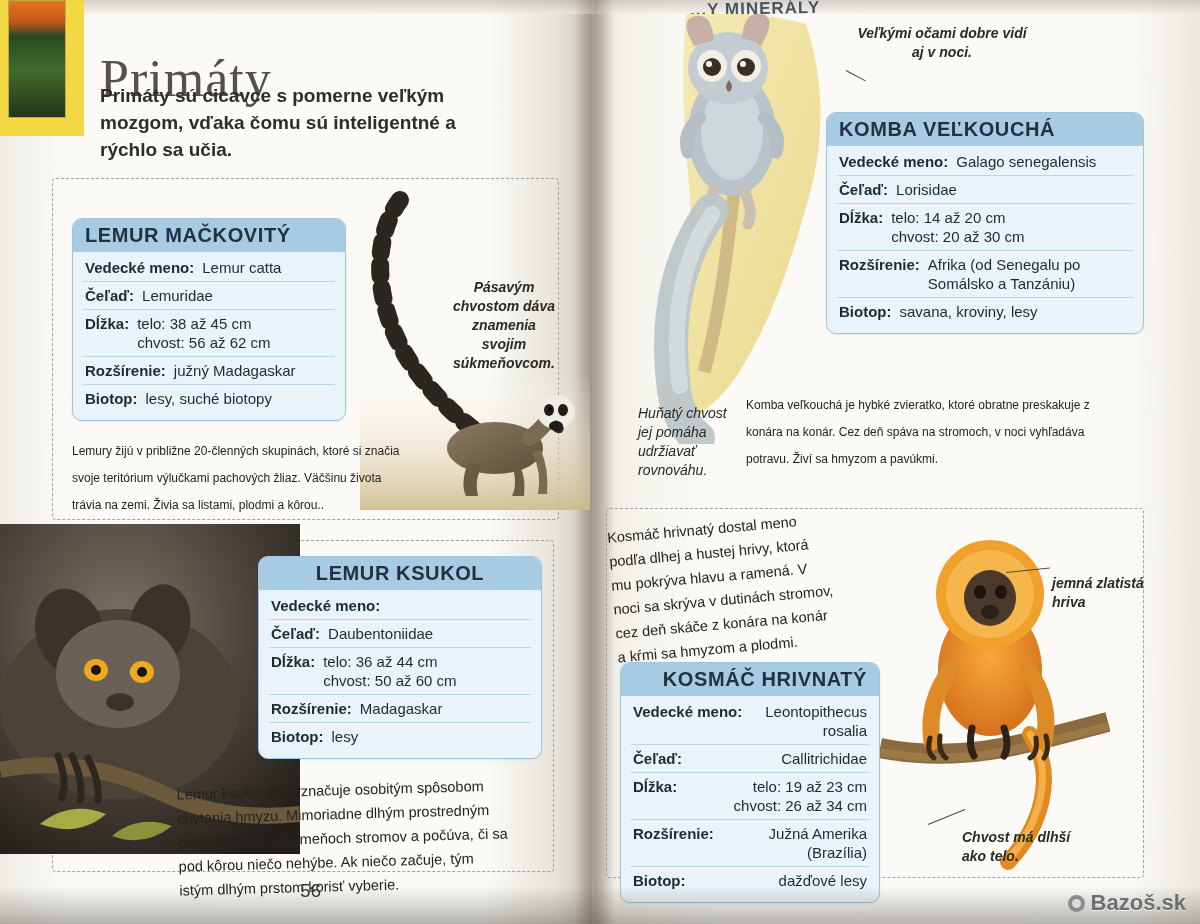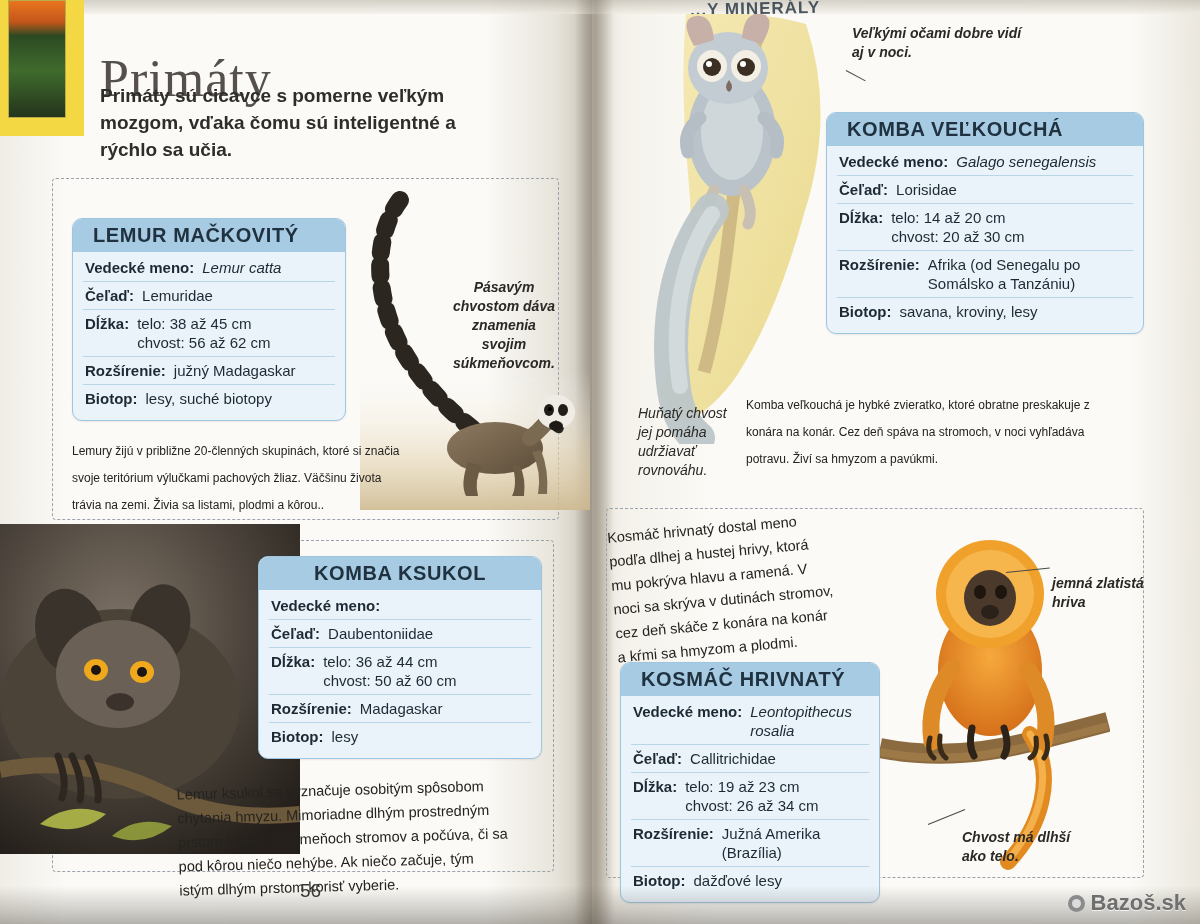--- a/index.html
+++ b/index.html
@@ -74,34 +74,34 @@
   .info-box{
     position:absolute;
     background:#eaf3fa;
     border:1px solid #9ec6e0;
     border-radius:10px;
     box-shadow:0 1px 2px rgba(0,0,0,.08);
   }
   .box-head{
     background:#a8cbe4;
     border-radius:9px 9px 0 0;
-    padding:5px 20px;
+    padding:5px 12px;
     font-size:20px;font-weight:bold;letter-spacing:.6px;color:#20323f;
   }
   .rowlist{padding:2px 10px 8px 10px;}
   .row{
     display:flex;gap:8px;
     padding:4px 2px 4px 2px;
     border-bottom:1px solid #b9d6e9;
     font-size:15px;color:#1d2a33;line-height:19px;
   }
   .row:last-child{border-bottom:none;}
   .row .k{font-weight:bold;white-space:nowrap;}
   .row .v{flex:1;}
-  .row .v.ital{font-style:italic;}
+  .row .v.ital{}
   
   .dash{
     position:absolute;border:1px dashed #9aa3ab;border-radius:4px;
     pointer-events:none;
   }
   
   .para{
     position:absolute;font-size:12px;line-height:27px;color:#25231f;
   }
   .para.small{font-size:14.5px;line-height:24px;}
@@ -273,21 +273,21 @@
       <path d="M0 246 q80 -16 160 22 q60 30 140 22" stroke="#6d5a3c" stroke-width="16" fill="none"></path>
 
       <path d="M58 232 q10 26 4 42 M72 232 q12 26 8 44 M88 234 q12 24 10 42" stroke="#2d2720" stroke-width="7" fill="none" stroke-linecap="round"></path>
 
       <path d="M40 300 q30 -24 66 -10 q-28 24 -66 10z" fill="#b9c24a" opacity=".85"></path>
       <path d="M112 312 q26 -22 60 -10 q-28 22 -60 10z" fill="#9fae3f" opacity=".8"></path>
     </svg>
   </div>
 
   <div class="info-box" style="left:258px;top:556px;width:282px;">
-    <div class="box-head" style="text-align:center">KOMBA KSUKOL</div>
+    <div class="box-head" style="text-align:center">LEMUR KSUKOL</div>
     <div class="rowlist">
       <div class="row">
           <span class="k">Vedecké meno:</span>
         </div>
       <div class="row">
           <span class="k">Čeľaď:</span>
           <span class="v">Daubentoniidae</span>
         </div>
       <div class="row">
           <span class="k">Dĺžka:</span>
@@ -338,21 +338,21 @@
 
     <path d="M60 104 q-18 14 -12 34" stroke="#b4bec4" stroke-width="13" fill="none" stroke-linecap="round"></path>
     <path d="M124 104 q18 14 12 34" stroke="#b4bec4" stroke-width="13" fill="none" stroke-linecap="round"></path>
 
     <path d="M74 176 q-10 22 -4 34 M104 176 q10 22 4 34" stroke="#c9c0b4" stroke-width="11" fill="none" stroke-linecap="round"></path>
 
     <path d="M72 196 C 40 240, 24 300, 34 376 C 38 404, 50 418, 58 424" stroke="#bcc6c8" stroke-width="34" fill="none" stroke-linecap="round" opacity=".95"></path>
     <path d="M72 200 C 44 242, 30 300, 40 372" stroke="#d7dfe0" stroke-width="16" fill="none" stroke-linecap="round" opacity=".8"></path>
   </svg>
 
-  <div class="note b" style="left:852px;top:24px;width:180px;text-align:left;">Veľkými očami dobre vidí aj v noci.</div>
+  <div class="note b" style="left:852px;top:24px;width:180px;text-align:center;">Veľkými očami dobre vidí aj v noci.</div>
   <div class="leader" style="left:846px;top:70px;width:22px;transform:rotate(28deg);"></div>
 
   <div class="note" style="left:638px;top:404px;width:92px;">Huňatý chvost jej pomáha udržiavať rovnováhu.</div>
 
   <div class="info-box" style="left:826px;top:112px;width:316px;">
     <div class="box-head">KOMBA VEĽKOUCHÁ</div>
     <div class="rowlist">
       <div class="row">
           <span class="k">Vedecké meno:</span>
           <span class="v ital">Galago senegalensis</span>
@@ -415,21 +415,21 @@
 
     <path d="M92 208 q-4 18 2 28 M124 208 q6 18 0 28" stroke="#2e2318" stroke-width="7" fill="none" stroke-linecap="round"></path>
   </svg>
 
   <div class="note b" style="left:1052px;top:562px;width:110px;margin-top:12px;">jemná zlatistá hriva</div>
   <div class="leader" style="left:1006px;top:572px;width:44px;transform:rotate(-6deg);"></div>
 
   <div class="note b" style="left:962px;top:828px;width:130px;">Chvost má dlhší ako telo.</div>
   <div class="leader" style="left:928px;top:824px;width:40px;transform:rotate(-22deg);"></div>
 
-  <div class="info-box" style="left:620px;top:662px;width:258px;">
+  <div class="info-box" style="left:620px;top:662px;width:258px;text-align:right;">
     <div class="box-head">KOSMÁČ HRIVNATÝ</div>
     <div class="rowlist">
       <div class="row">
           <span class="k">Vedecké meno:</span>
           <span class="v ital">Leontopithecus rosalia</span>
         </div>
       <div class="row">
           <span class="k">Čeľaď:</span>
           <span class="v">Callitrichidae</span>
         </div>

